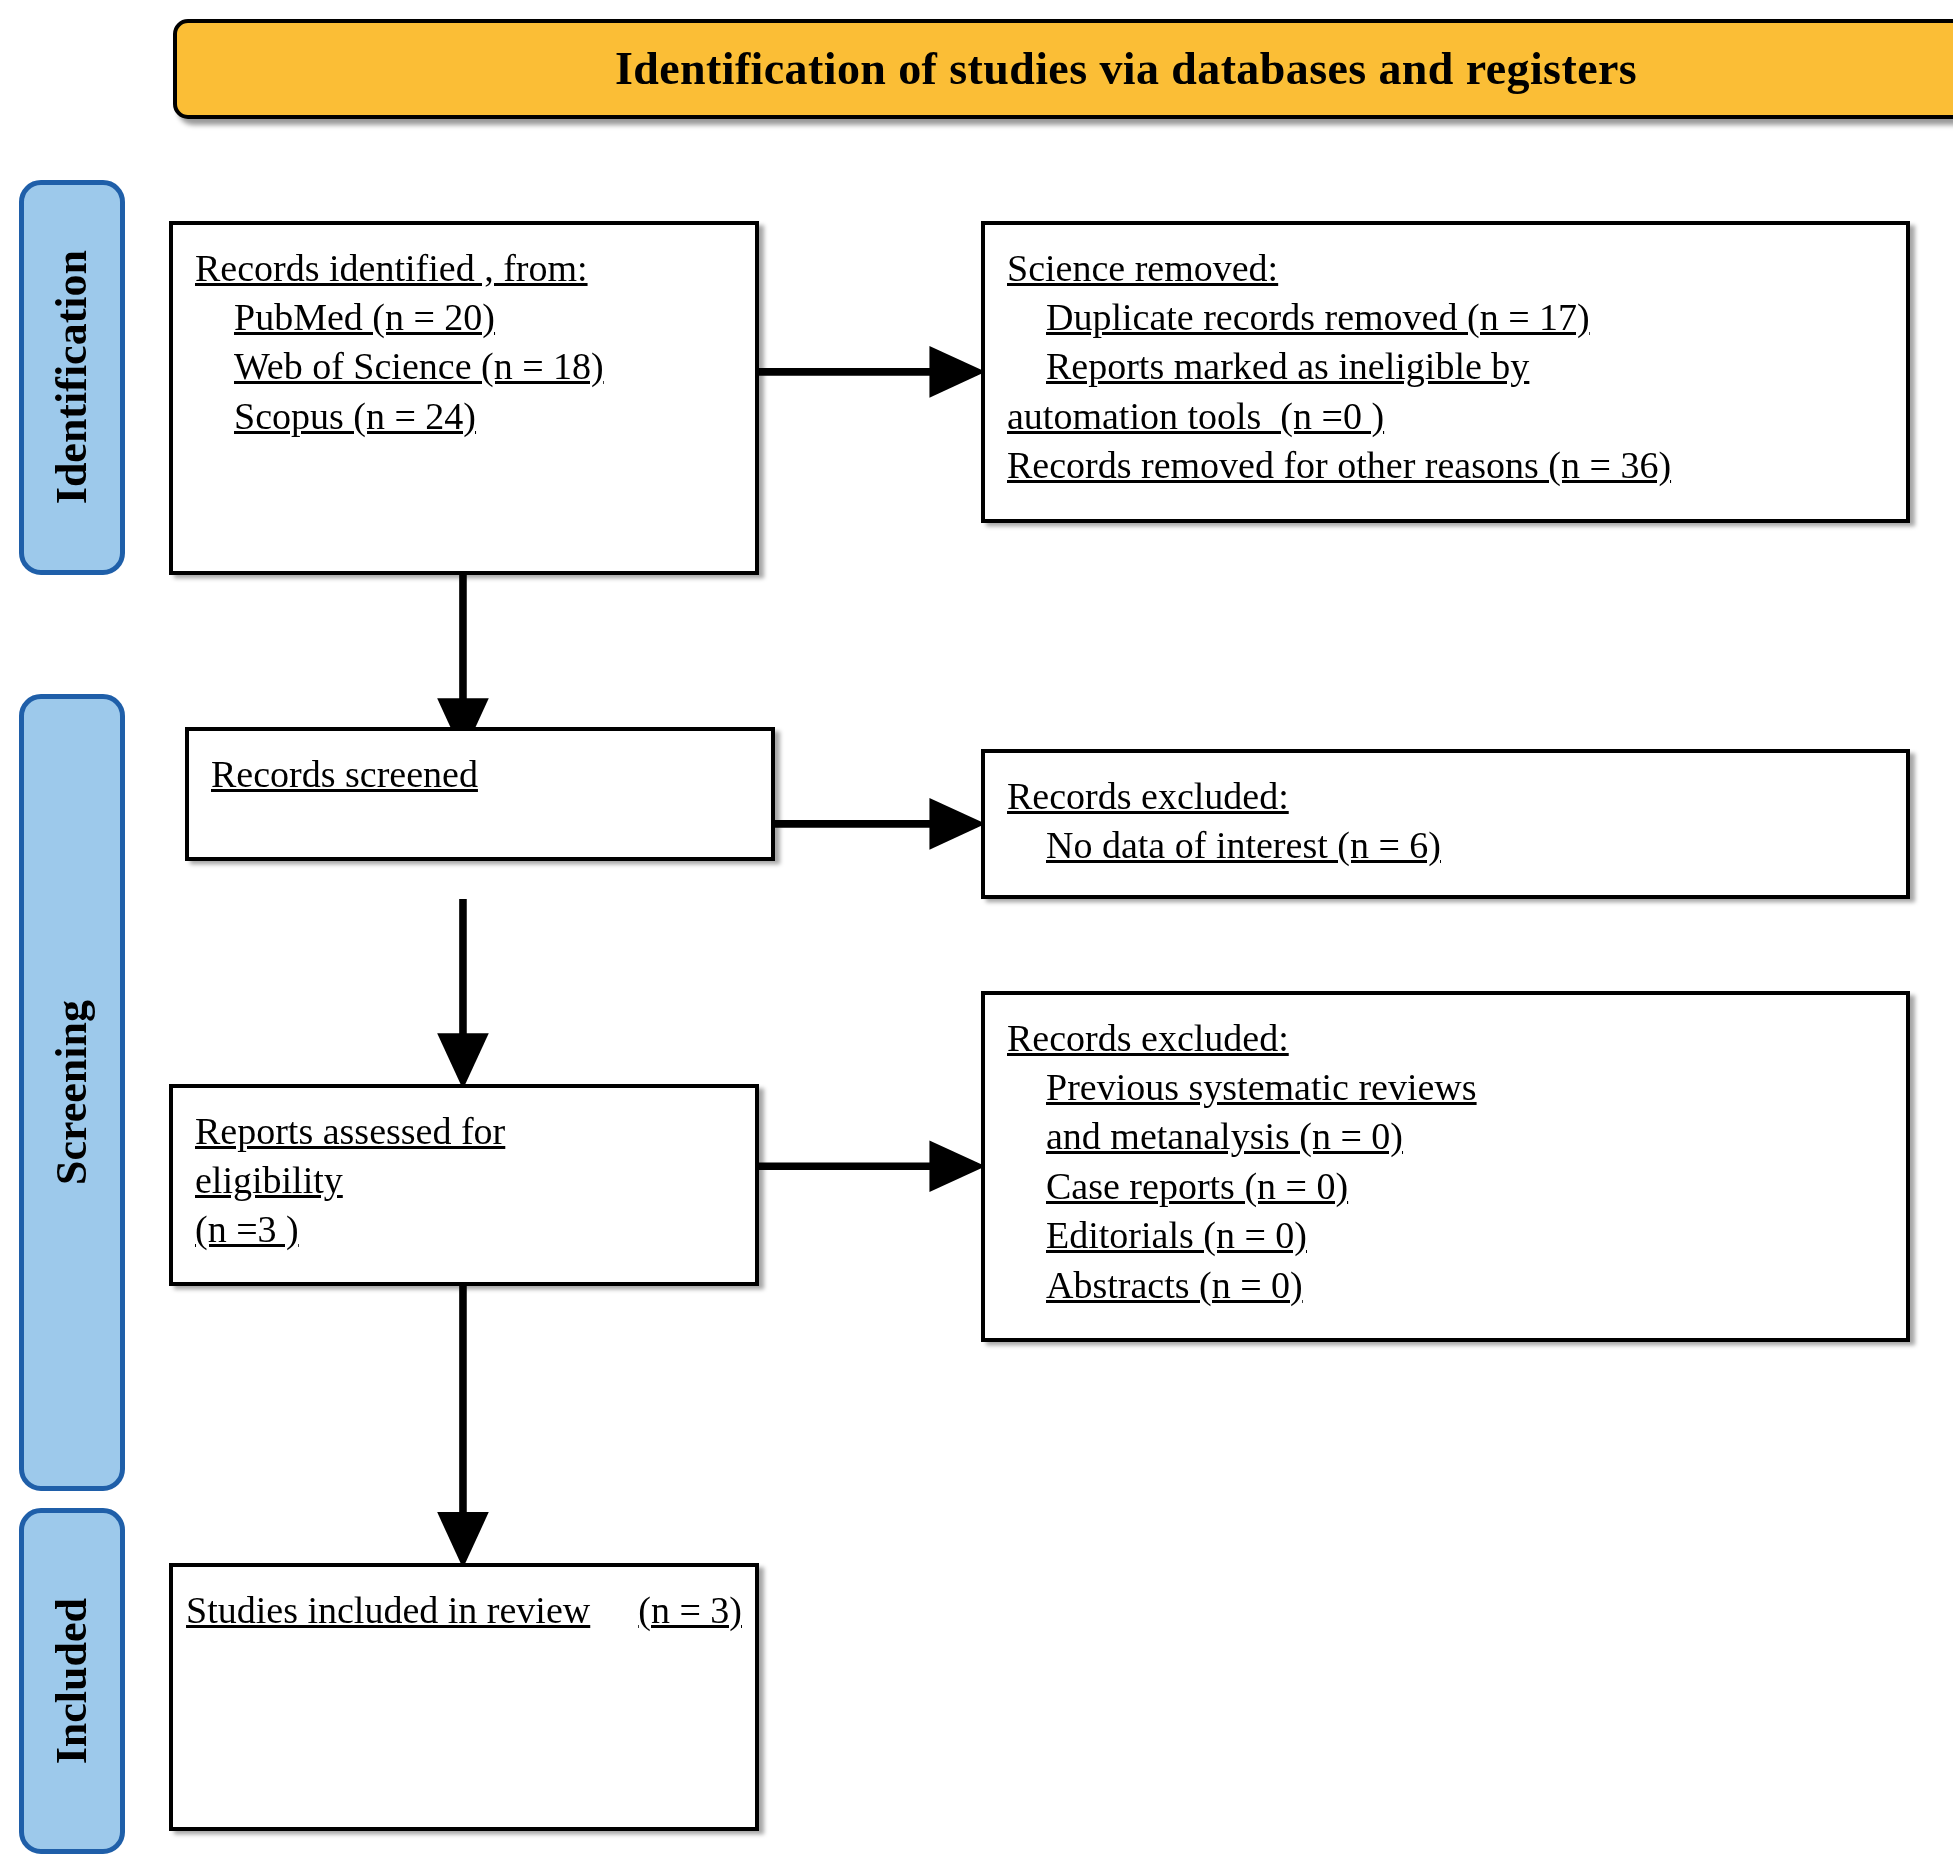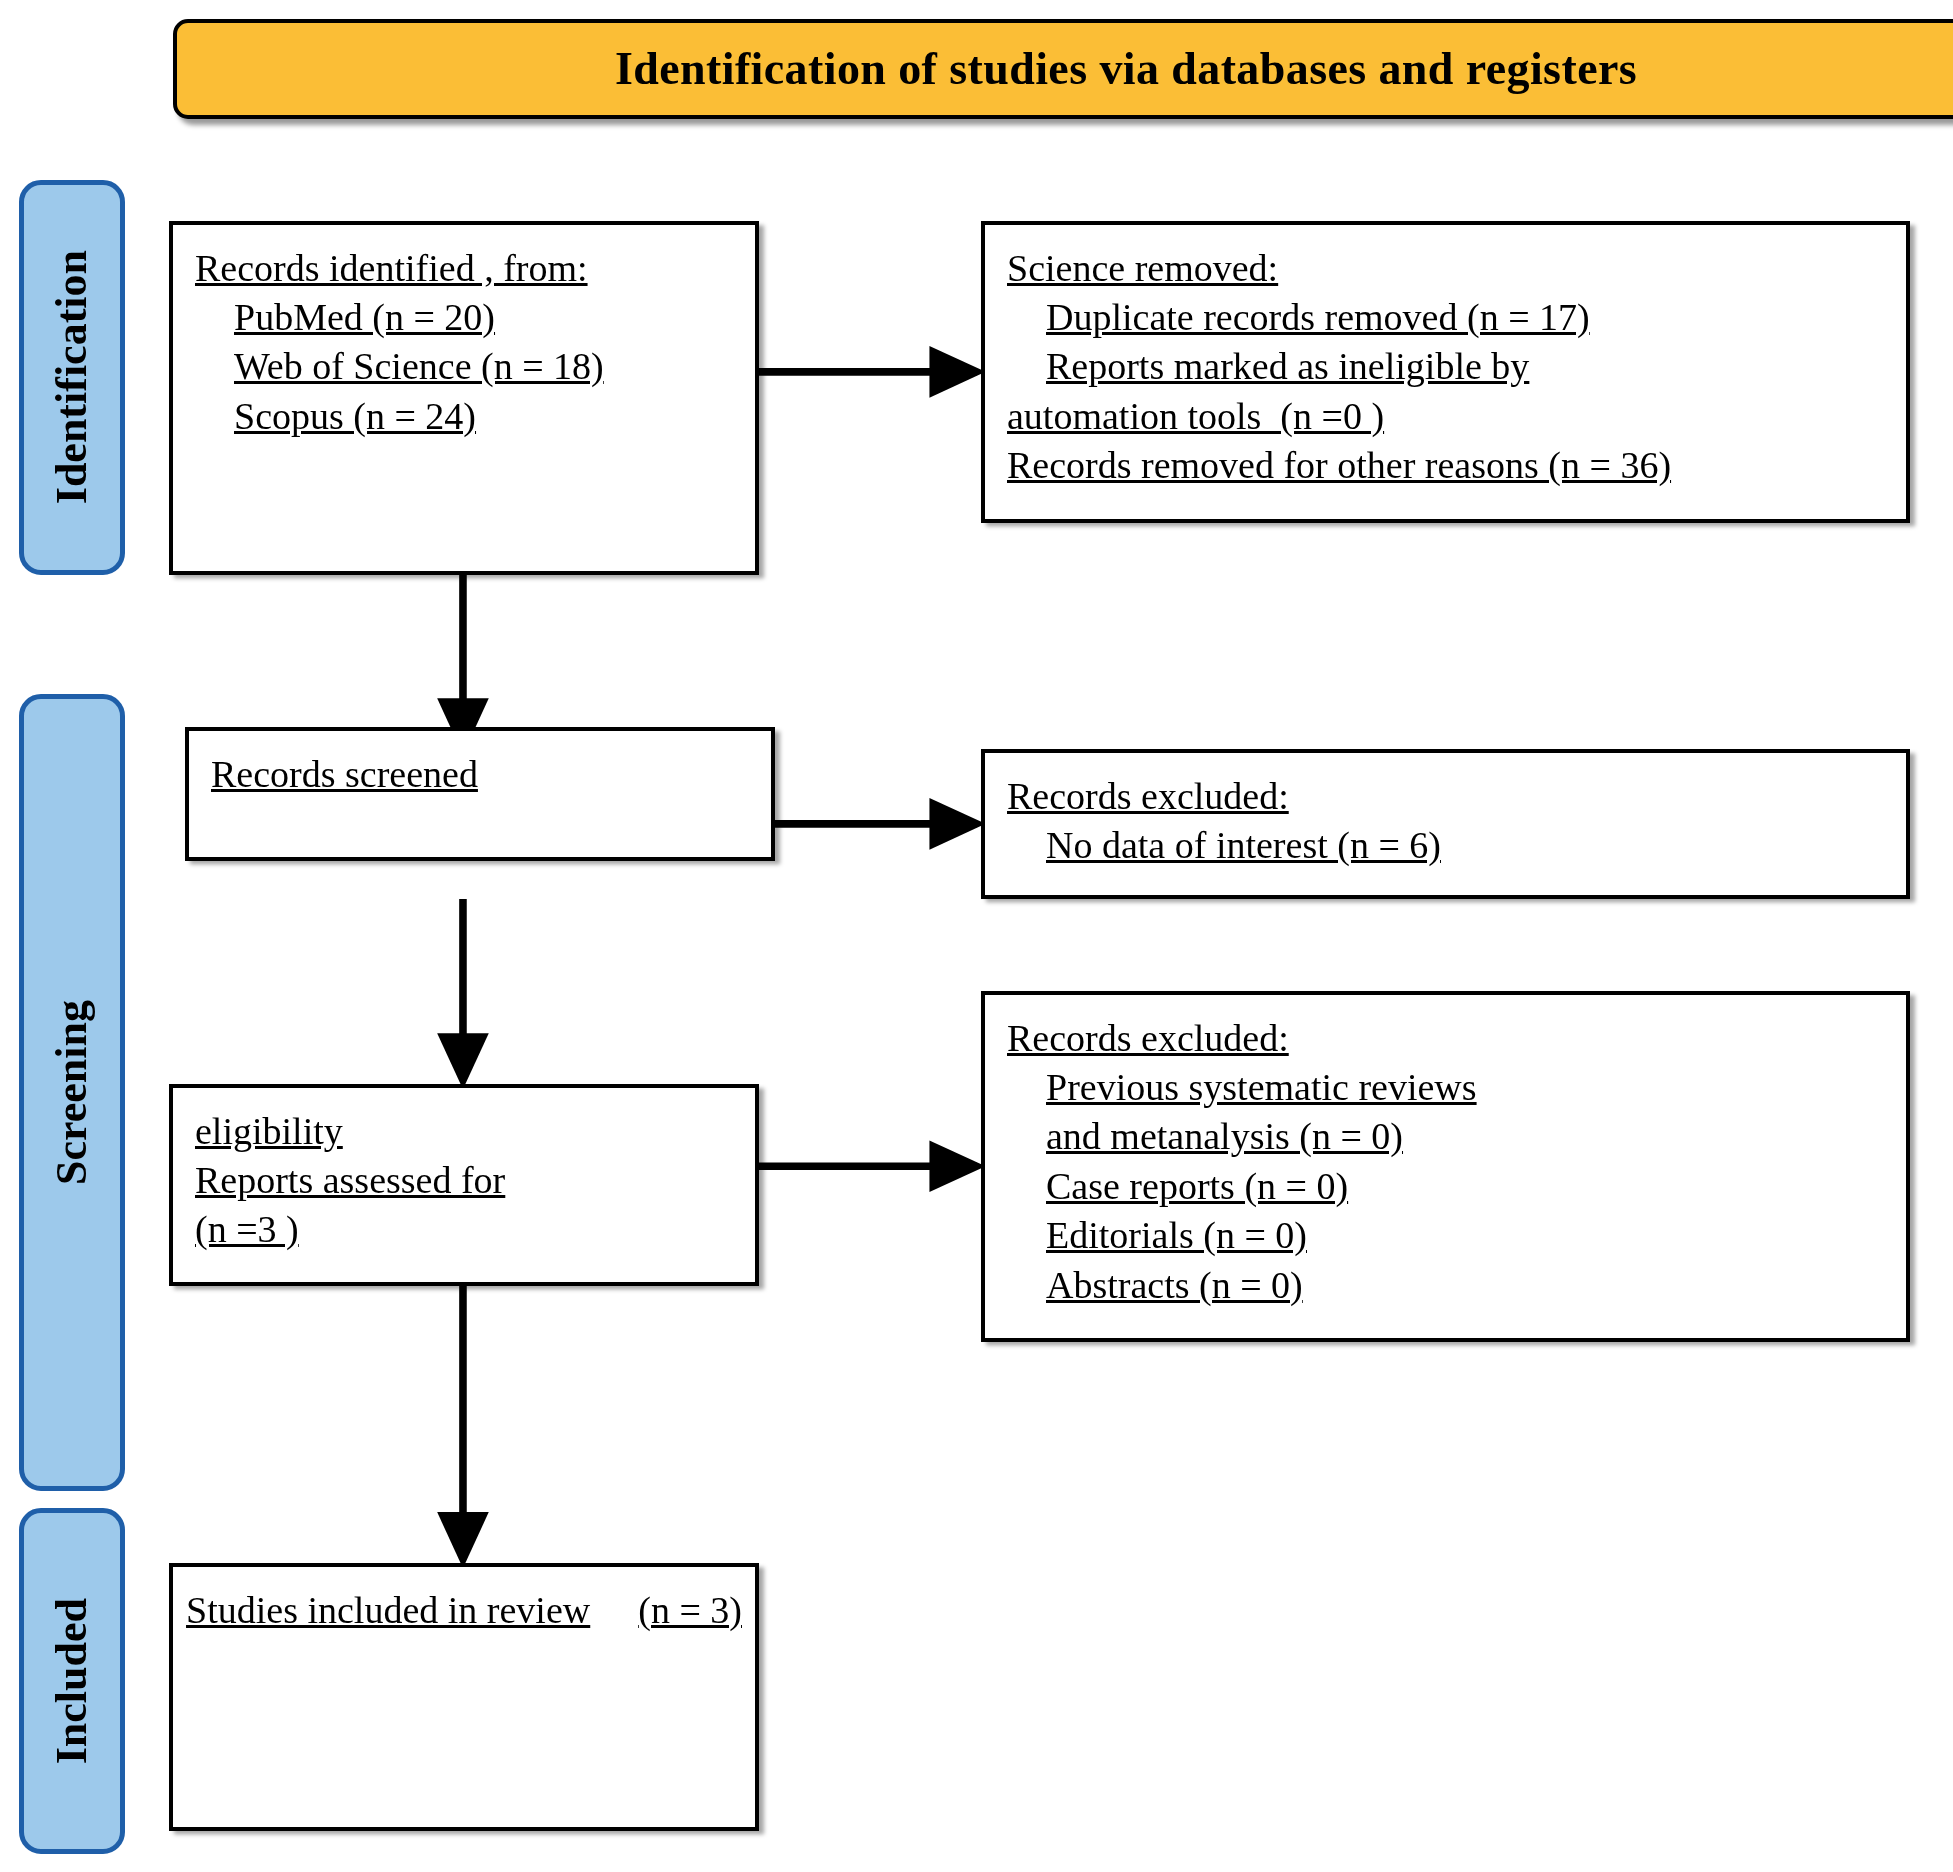--- a/index.html
+++ b/index.html
@@ -161,22 +161,22 @@
   <div class="flow-box" id="box-screened">
     <p>Records screened</p>
   </div>
 
   <div class="flow-box" id="box-excluded-1">
     <p>Records excluded:</p>
     <p class="indent1">No data of interest (n = 6)</p>
   </div>
 
   <div class="flow-box" id="box-eligibility">
+    <p>Reports assessed for</p>
     <p>eligibility</p>
-    <p>Reports assessed for</p>
     <p>(n =3 )</p>
   </div>
 
   <div class="flow-box" id="box-excluded-2">
     <p>Records excluded:</p>
     <p class="indent1">Previous systematic reviews</p>
     <p class="indent1">and metanalysis (n = 0)</p>
     <p class="indent1">Case reports (n = 0)</p>
     <p class="indent1">Editorials (n = 0)</p>
     <p class="indent1">Abstracts (n = 0)</p>

